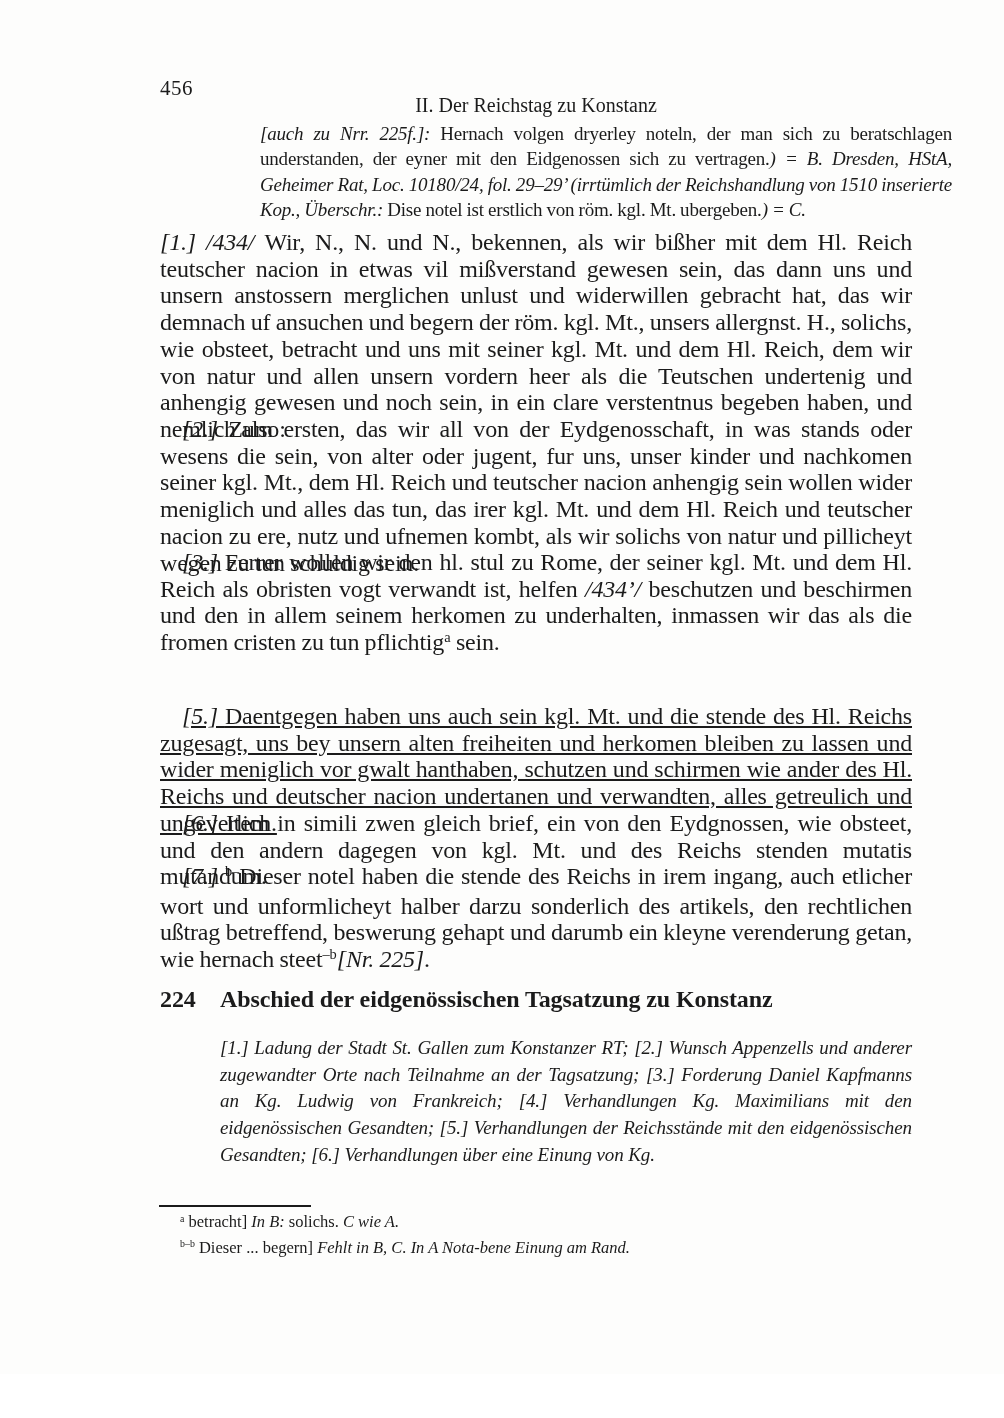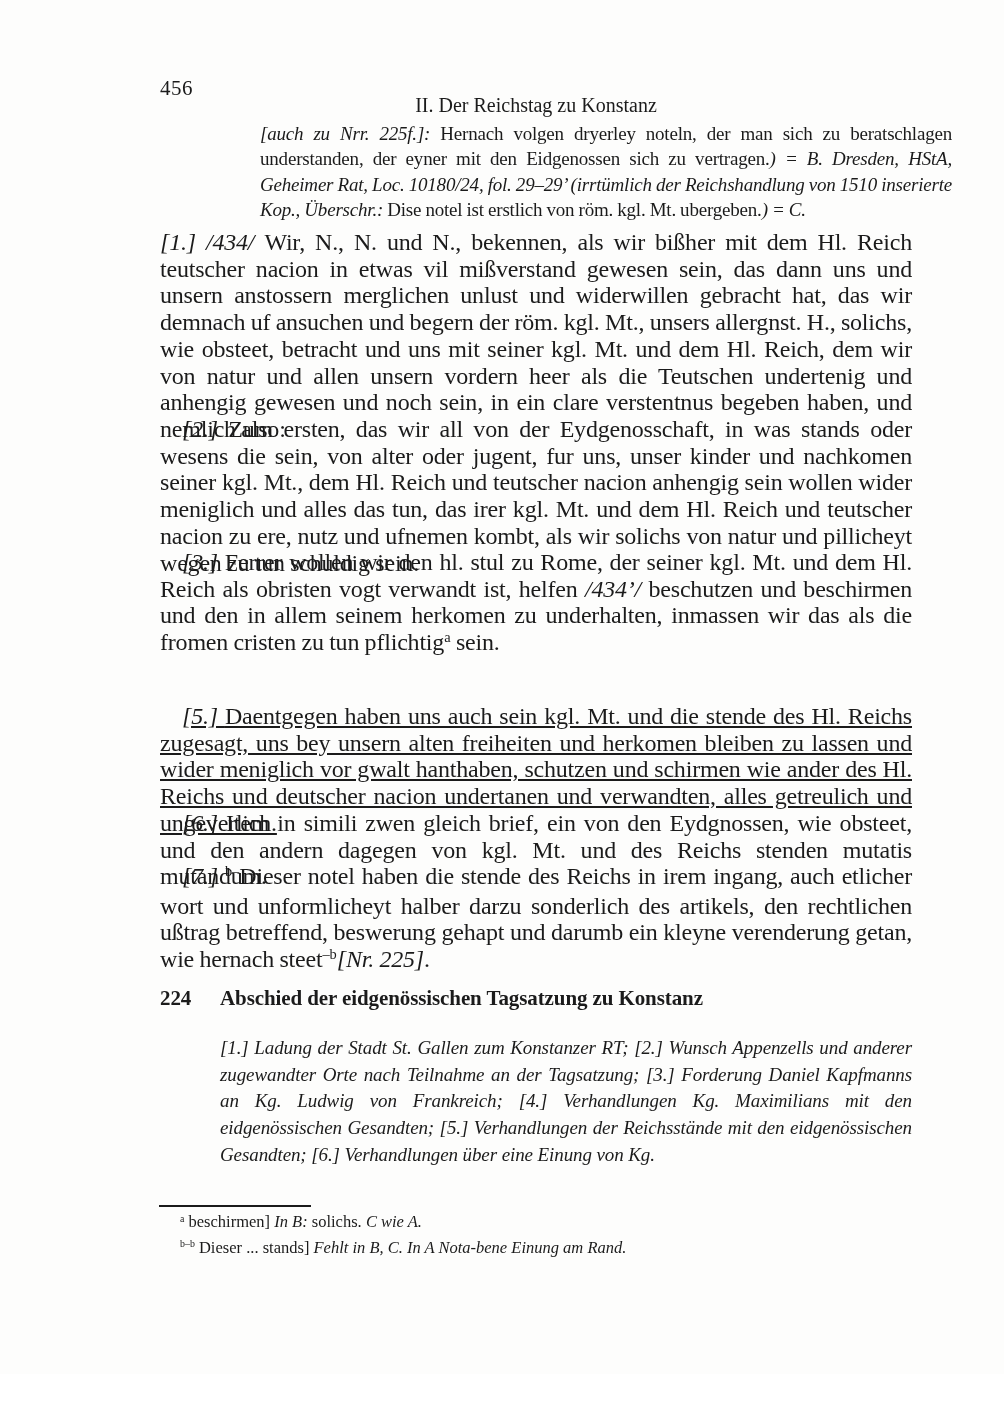--- a/index.html
+++ b/index.html
@@ -62,21 +62,21 @@
     position: relative;
     top: -0.55em;
     letter-spacing: 0;
   }
   .section-heading {
     position: absolute;
     left: 160px; top: 986px;
     width: 752px;
     display: flex;
     font-weight: bold;
-    font-size: 21px;
+    font-size: 24px;
     letter-spacing: -0.1px;
   }
   .section-number { width: 60px; flex: 0 0 60px; }
   .section-title { flex: 1; }
   .summary {
     position: absolute;
     left: 220px; top: 1035px;
     width: 692px;
     text-align: justify;
     font-style: italic;
@@ -126,17 +126,17 @@
   <div class="section-heading">
     <span class="section-number">224</span>
     <span class="section-title">Abschied der eidgenössischen Tagsatzung zu Konstanz</span>
   </div>
 
   <div class="summary">[1.] Ladung der Stadt St. Gallen zum Konstanzer RT; [2.] Wunsch Appenzells und anderer zugewandter Orte nach Teilnahme an der Tagsatzung; [3.] Forderung Daniel Kapfmanns an Kg. Ludwig von Frankreich; [4.] Verhandlungen Kg. Maximilians mit den eidgenössischen Gesandten; [5.] Verhandlungen der Reichsstände mit den eidgenössischen Gesandten; [6.] Verhandlungen über eine Einung von Kg.</div>
 
   <div class="footnote-rule"></div>
 
   <div class="footnotes">
-    <div class="footnote"><span class="seg-sup">a</span><span class="seg-r"> beschirmen] </span><span class="seg-i">In B: </span><span class="seg-r">solichs. </span><span class="seg-i">C wie A.</span></div>
-    <div class="footnote"><span class="seg-sup">b–b</span><span class="seg-r"> Dieser ... stands] </span><span class="seg-i">Fehlt in B, C. In A Nota-bene Einung am Rand.</span></div>
+    <div class="footnote"><span class="seg-sup">a</span><span class="seg-r"> betracht] </span><span class="seg-i">In B: </span><span class="seg-r">solichs. </span><span class="seg-i">C wie A.</span></div>
+    <div class="footnote"><span class="seg-sup">b–b</span><span class="seg-r"> Dieser ... begern] </span><span class="seg-i">Fehlt in B, C. In A Nota-bene Einung am Rand.</span></div>
   </div>
 
 </div>
 
 </body></html>

